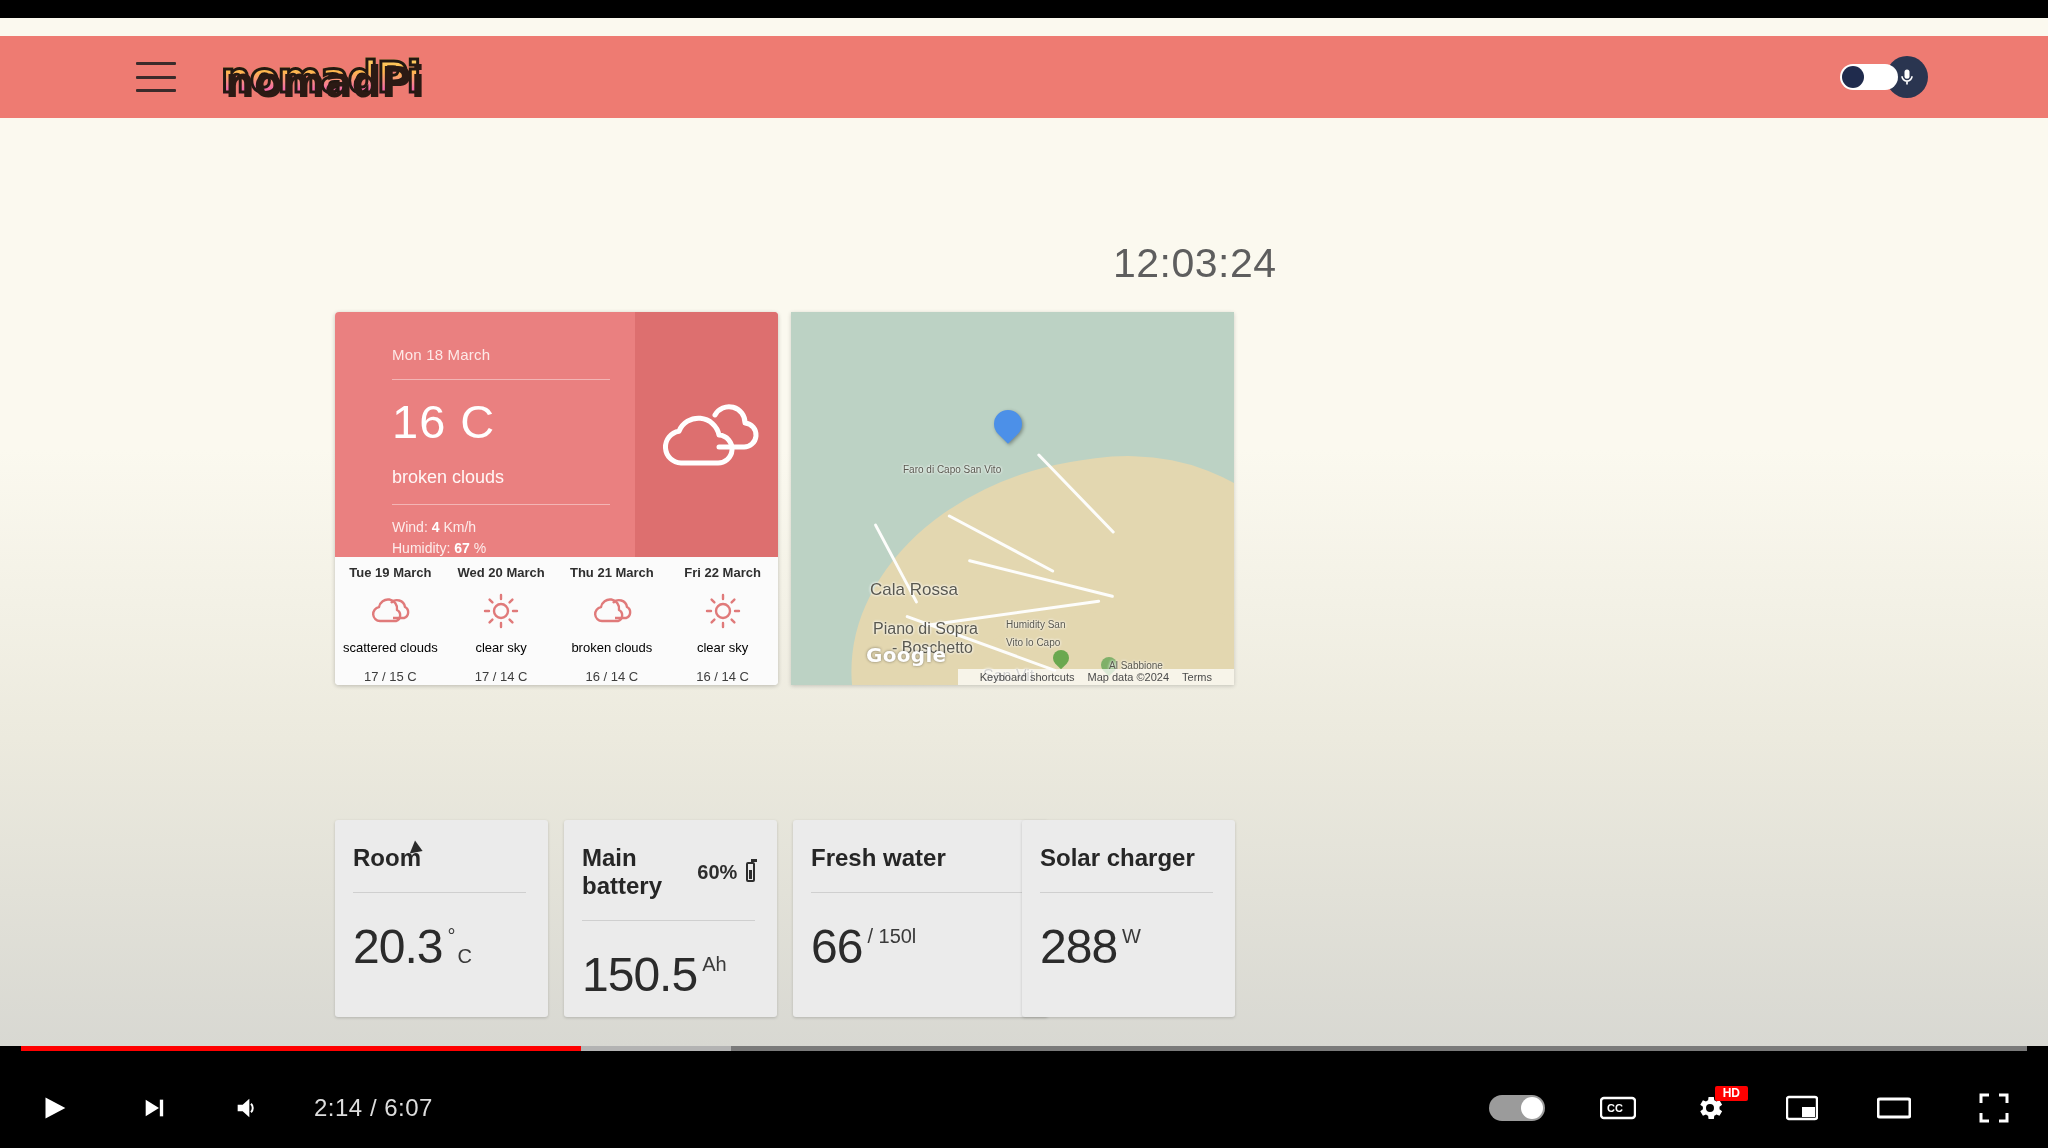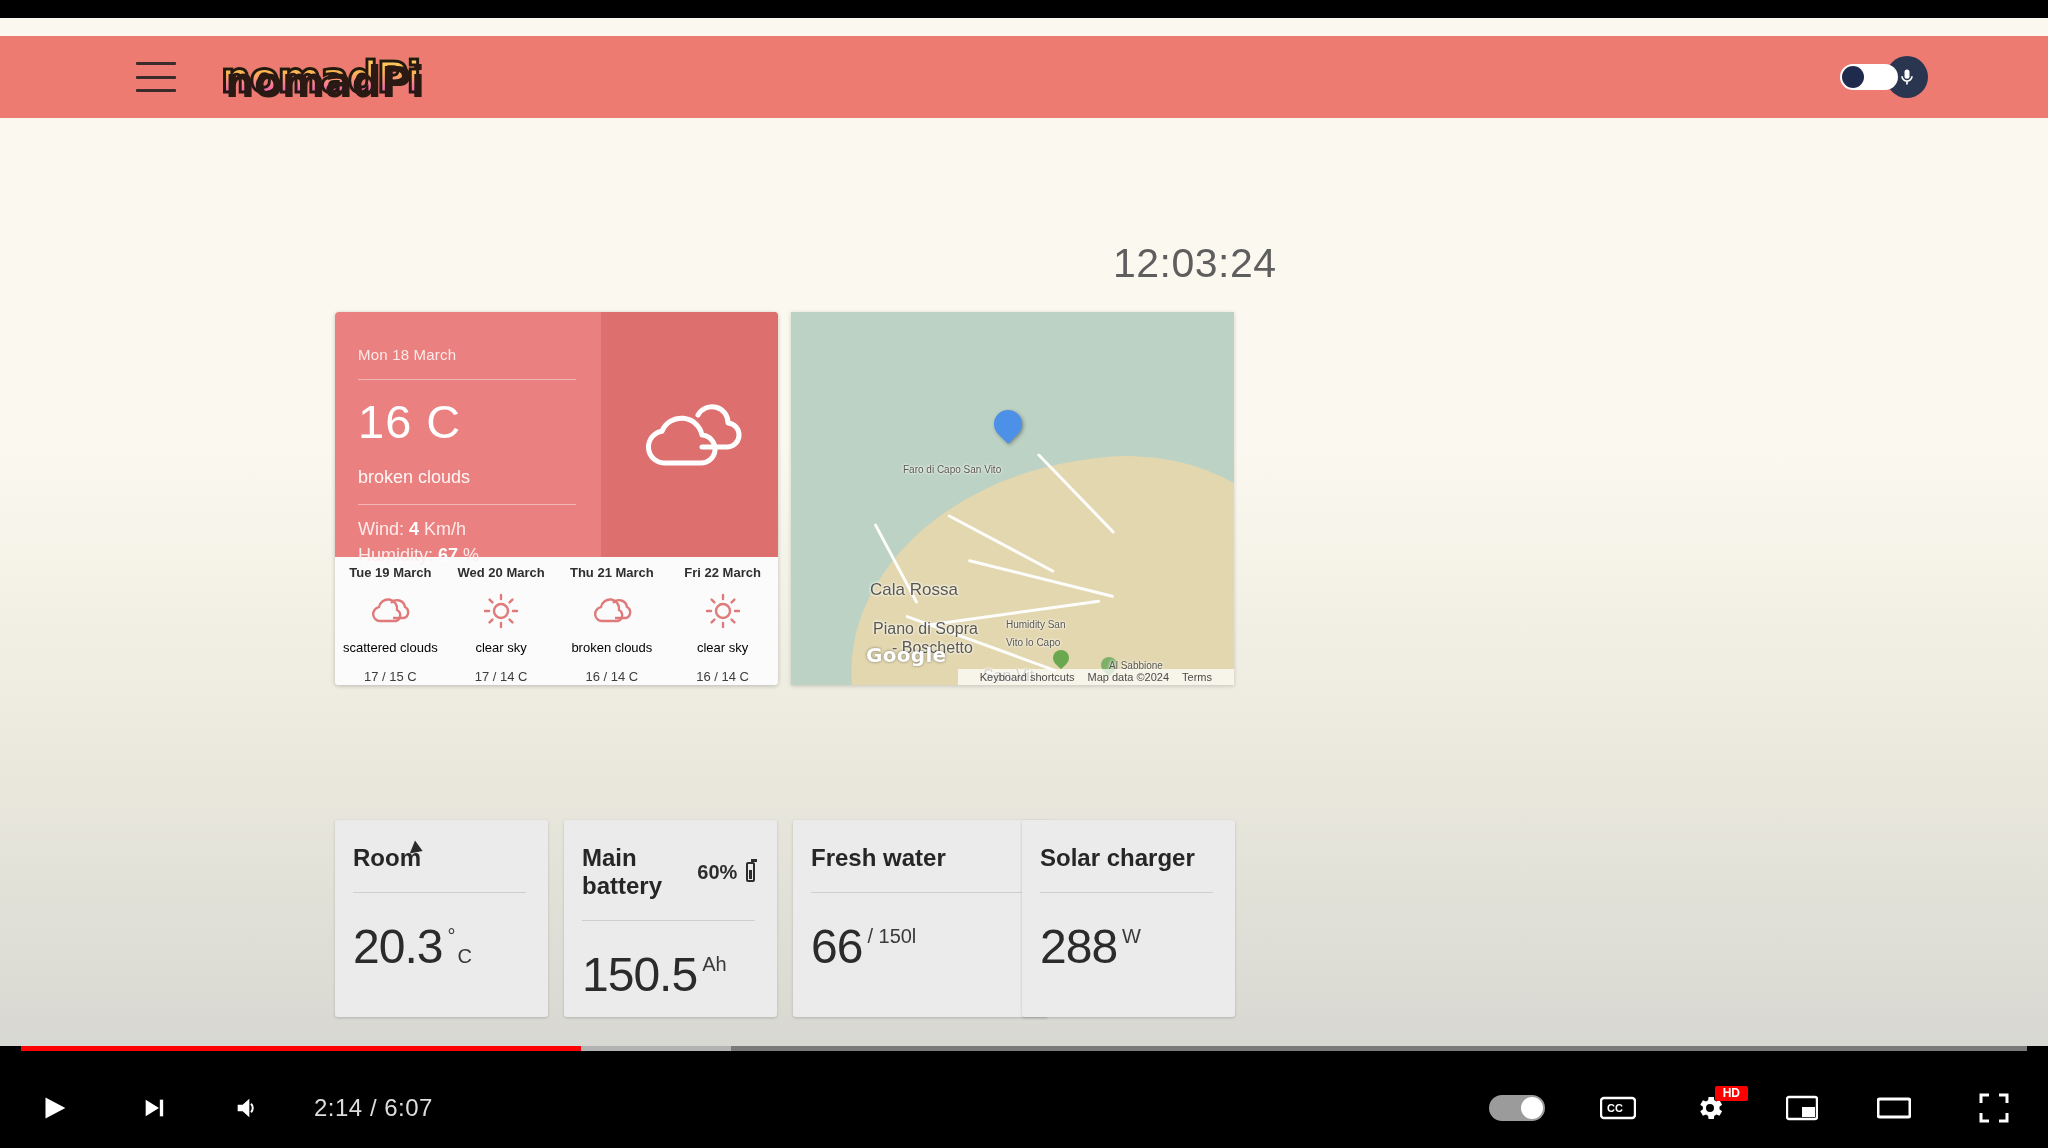--- a/index.html
+++ b/index.html
@@ -45,27 +45,27 @@
   
   .clock { position:absolute; left:1113px; top:222px; font-size:41px; color:#5e5e5e; letter-spacing:.5px; }
 
   
   .weather {
     position:absolute; left:335px; top:294px; width:443px; height:373px;
     background:#fafafa; border-radius:4px; overflow:hidden;
     box-shadow:0 1px 4px rgba(0,0,0,.22);
   }
   .wx-top { position:relative; height:245px; background:#ea8080; display:flex; }
-  .wx-left { width:266px; padding:34px 0 0 23px; color:#fff; }
+  .wx-left { width:266px; padding:34px 0 0 23px; color:#fff;margin-left:34px; }
   .wx-right { flex:1; background:#dd6f6f; display:flex; align-items:center; justify-content:center; }
   .wx-date { font-size:15px; color:#fde9e7; letter-spacing:.2px; }
   .wx-rule { height:1px; background:rgba(255,255,255,.42); margin:16px 0 18px 0; width:218px; }
   .wx-temp { font-size:47px; font-weight:300; line-height:1; letter-spacing:1px; }
   .wx-desc { font-size:18px; margin-top:22px; color:#fff7f6; }
-  .wx-meta { font-size:18px; margin-top:5px; color:#fdeceb; }
+  .wx-meta { font-size:14px; margin-top:5px; color:#fdeceb; }
   .wx-meta b { font-weight:bold; color:#fff; }
 
   .wx-fc { display:flex; height:128px; padding-top:8px; background:#fbfbfb; }
   .fc-col { flex:1; text-align:center; }
   .fc-day { font-size:13px; font-weight:bold; color:#2f2f2f; }
   .fc-ico { height:46px; display:flex; align-items:center; justify-content:center; margin:8px 0 2px; }
   .fc-desc { font-size:13px; color:#000000; margin-top:6px; }
   .fc-tmp { font-size:13px; color:#3d3d3d; margin-top:14px; }
 
   

